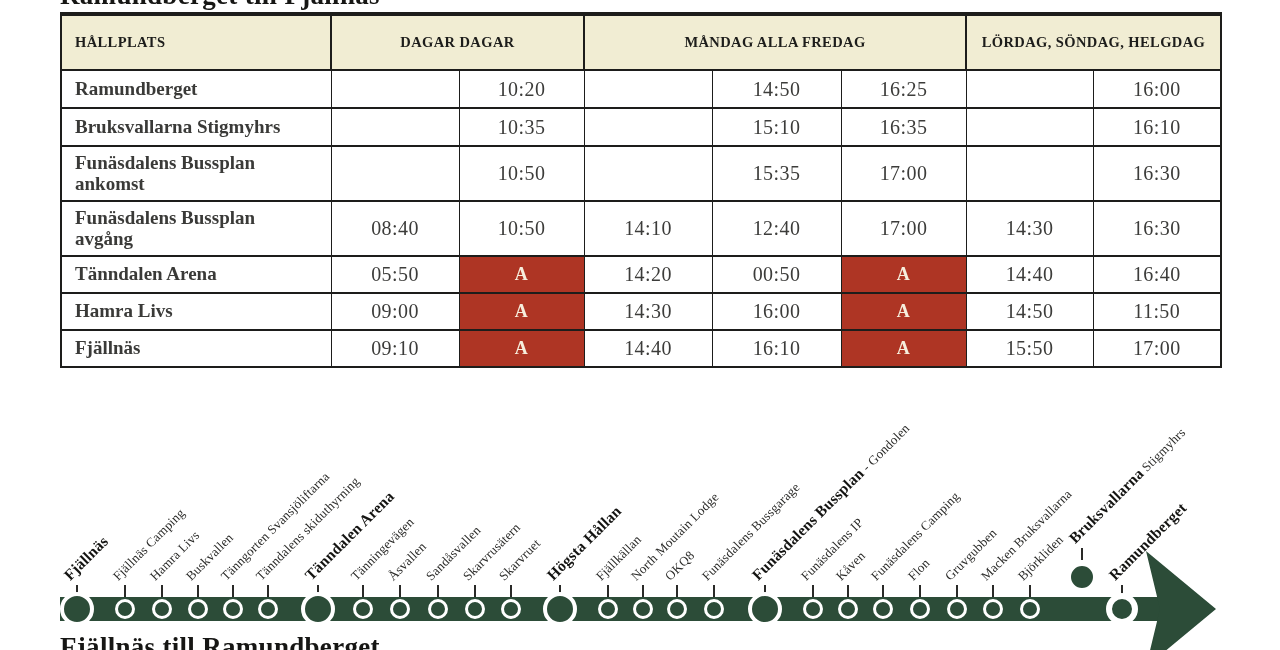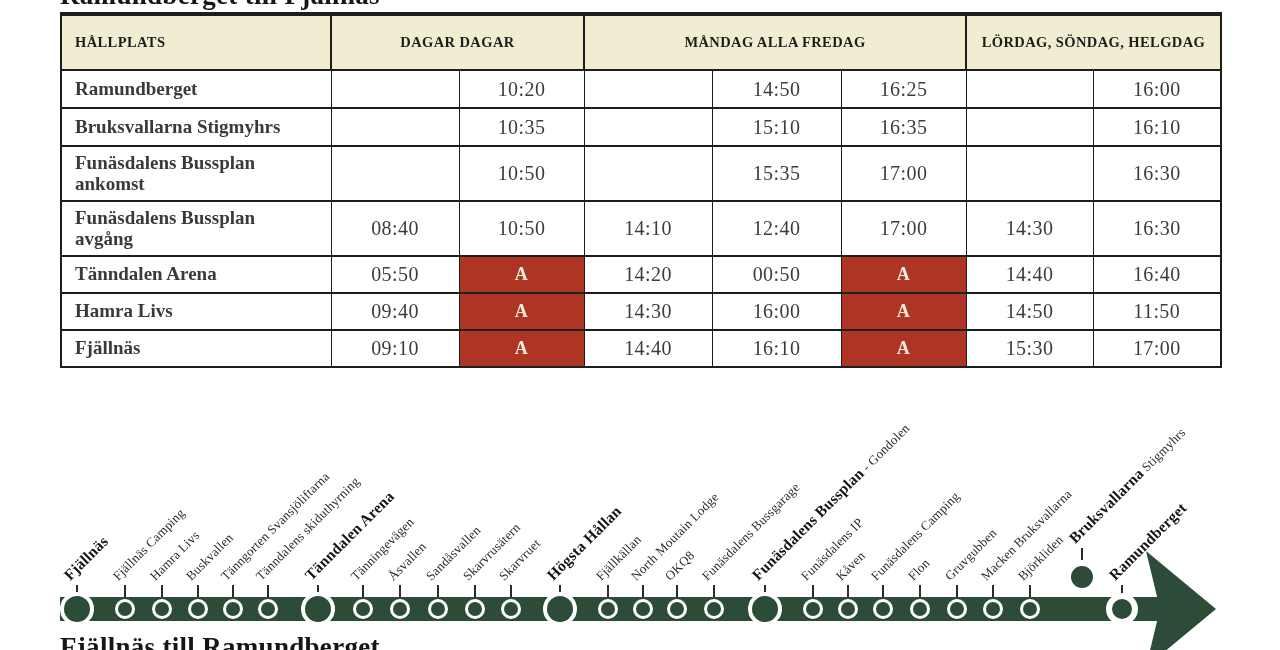--- a/index.html
+++ b/index.html
@@ -156,36 +156,36 @@
           <td class="time gl">05:50</td>
           <td class="time acell">A</td>
           <td class="time gl">14:20</td>
           <td class="time">00:50</td>
           <td class="time acell">A</td>
           <td class="time gl">14:40</td>
           <td class="time">16:40</td>
         </tr>
         <tr style="height: 37px;">
           <td class="stop">Hamra Livs</td>
-          <td class="time gl">09:40</td>
+          <td class="time gl">09:00</td>
           <td class="time acell">A</td>
           <td class="time gl">14:30</td>
           <td class="time">16:00</td>
           <td class="time acell">A</td>
           <td class="time gl">14:50</td>
           <td class="time">11:50</td>
         </tr>
         <tr style="height: 37px;">
           <td class="stop">Fjällnäs</td>
           <td class="time gl">09:10</td>
           <td class="time acell">A</td>
           <td class="time gl">14:40</td>
           <td class="time">16:10</td>
           <td class="time acell">A</td>
-          <td class="time gl">15:30</td>
+          <td class="time gl">15:50</td>
           <td class="time">17:00</td>
         </tr>
       </tbody>
   </table>
 
   <div class="route">
     <div class="route-bar"></div>
     <div class="route-arrow"></div>
     <div>
         <div class="stop-tick" style="left: 76px; top: 585px;"></div>

